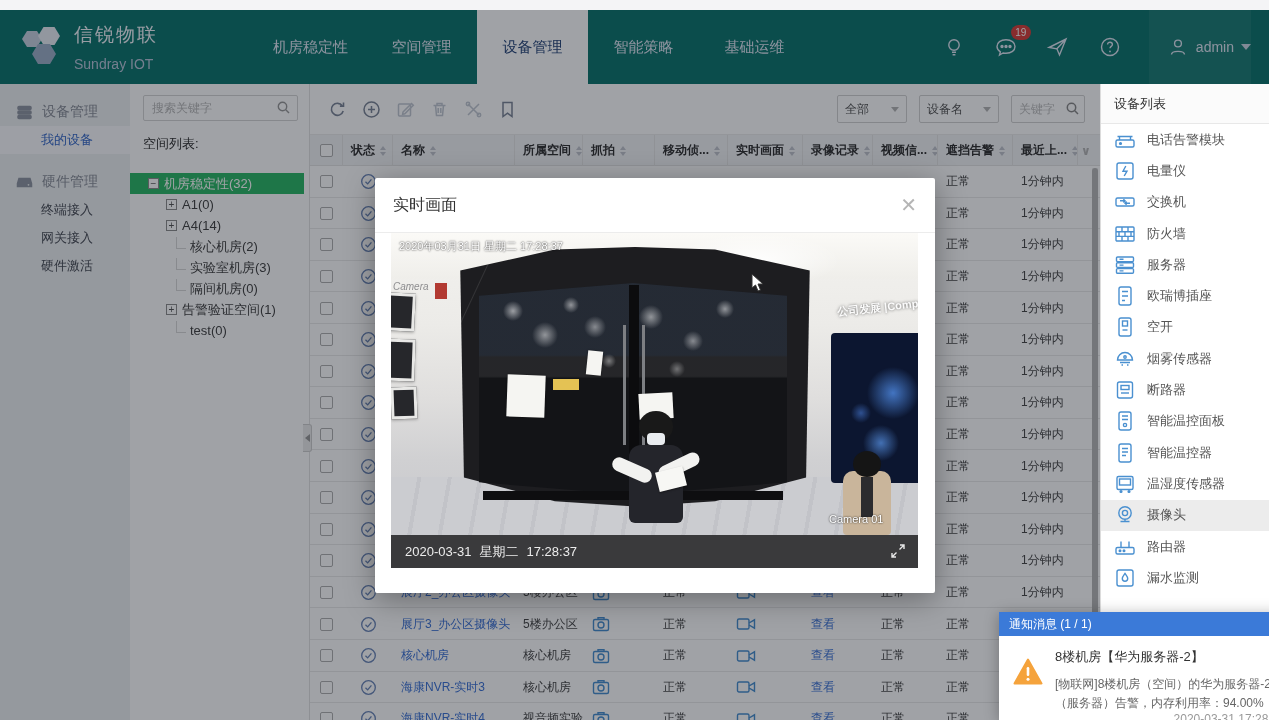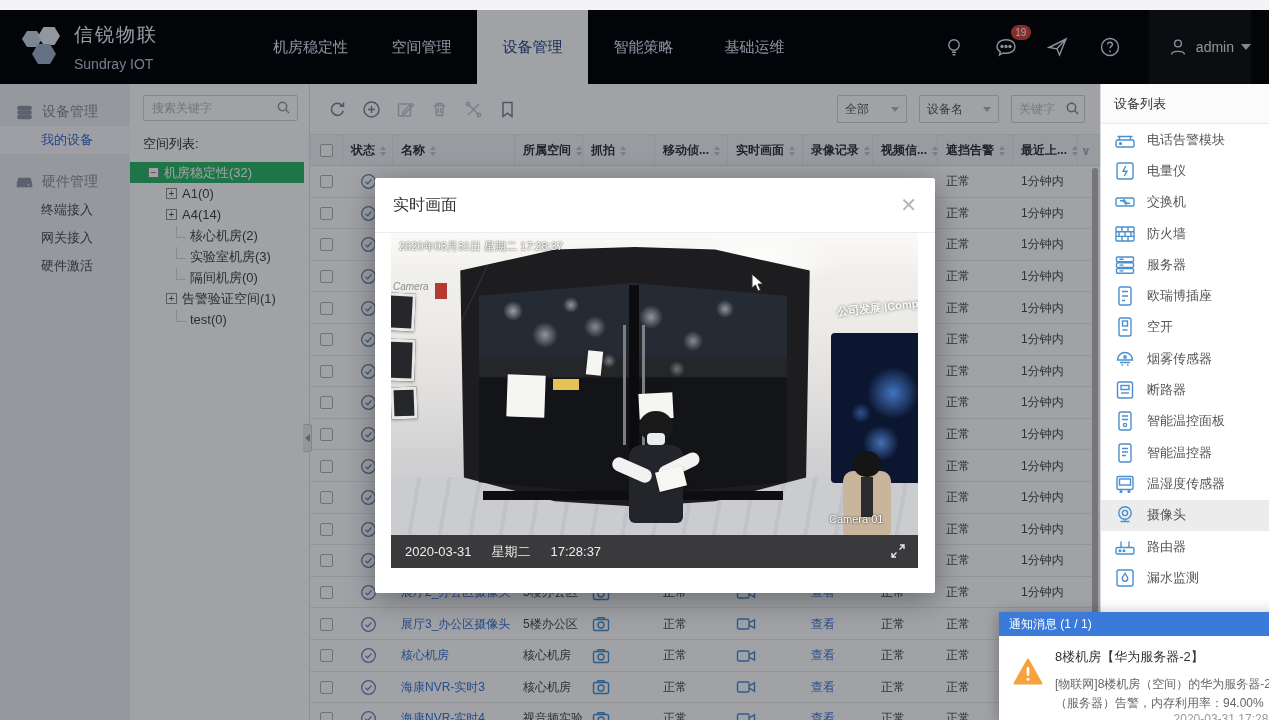--- a/index.html
+++ b/index.html
@@ -3,21 +3,21 @@
 <meta charset="utf-8">
 <style>
   html,body{margin:0;padding:0;background:#222;}
   *{box-sizing:border-box;font-family:"Liberation Sans","DejaVu Sans",sans-serif;}
   .screen{position:relative;width:1269px;height:720px;overflow:hidden;background:#fff;}
 
   
   .top-strip{position:absolute;left:0;top:0;width:1269px;height:10px;background:#f4f4f6;z-index:5;}
 
   
-  .nav{position:absolute;left:0;top:10px;width:1269px;height:74px;background:#000000;z-index:1;display:flex;align-items:stretch;}
+  .nav{position:absolute;left:0;top:10px;width:1269px;height:74px;background:#0f766e;z-index:1;display:flex;align-items:stretch;}
   .logo{display:flex;align-items:center;gap:10px;padding-left:22px;width:255px;}
   .hexwrap{position:relative;width:42px;height:42px;}
   .hex{position:absolute;clip-path:polygon(25% 5%,75% 5%,100% 50%,75% 95%,25% 95%,0 50%);}
   .hex.h1{left:0;top:4px;width:20px;height:18px;background:#c9d2e0;}
   .hex.h2{left:16px;top:0;width:22px;height:20px;background:#e8edf4;}
   .hex.h3{left:10px;top:17px;width:24px;height:22px;background:#9fb1c9;}
   .logo-text .t1{color:#f2f5fa;font-size:19px;letter-spacing:2px;}
   .logo-text .t2{color:#b9c6da;font-size:14px;margin-top:8px;}
   .nav-tabs{display:flex;align-items:stretch;}
   .nav-tab{width:111px;display:flex;align-items:center;justify-content:center;color:#dfe6f2;font-size:15px;cursor:pointer;}
@@ -33,21 +33,21 @@
   .sb-section{display:flex;align-items:center;gap:9px;height:28px;padding-left:16px;color:#8a8f99;font-size:14px;margin-top:14px;}
   .sb-item{display:flex;align-items:center;height:28px;padding-left:41px;color:#4a4f58;font-size:13px;cursor:pointer;}
   .sb-item.active{background:#fafbfd;color:#3a6bc9;}
 
   
   .tree{position:absolute;left:130px;top:84px;width:180px;bottom:0;background:#ffffff;border-right:1px solid #e2e2e2;z-index:1;}
   .tree-search{position:relative;margin:11px 12px 0 13px;}
   .tree-search input{width:155px;height:26px;border:1px solid #d5d5d5;border-radius:2px;padding:0 26px 0 8px;font-size:12px;color:#555;outline:none;background:#fff;}
   .tree-search input::placeholder{color:#b8b8b8;}
   .tree-search .mag{position:absolute;right:6px;top:5px;}
-  .tree-title{margin:14px 0 9px 13px;font-size:13px;color:#333;}
+  .tree-title{margin:14px 0 20px 13px;font-size:13px;color:#333;}
   .tree-item{display:flex;align-items:center;height:21px;font-size:13px;color:#454545;cursor:pointer;white-space:nowrap;}
   .tree-item .box{width:11px;height:11px;border:1px solid #8e8e8e;background:#fff;color:#555;font-size:10px;line-height:9px;text-align:center;margin-right:5px;flex:0 0 auto;}
   .tree-item.lv0{padding-left:18px;}
   .tree-item.lv1{padding-left:36px;}
   .tree-item.leaf{padding-left:46px;}
   .tree-item .joint{width:10px;height:12px;border-left:1px solid #d8d8d8;border-bottom:1px solid #d8d8d8;margin:-8px 4px 0 0;}
   .tree-item.selected{background:#2eb968;color:#fff;margin-right:5px;}
   .collapse-handle{position:absolute;left:303px;top:424px;width:9px;height:28px;background:#ececec;border:1px solid #cfcfcf;border-left:none;border-radius:0 3px 3px 0;z-index:2;display:flex;align-items:center;justify-content:center;}
   .collapse-handle i{width:0;height:0;border-top:4px solid transparent;border-bottom:4px solid transparent;border-right:5px solid #9a9a9a;}
 
@@ -87,21 +87,21 @@
   .dev-item.selected{background:#ececec;}
   .dev-item .dic{width:24px;height:24px;flex:0 0 auto;display:flex;align-items:center;justify-content:center;}
 
   
   .modal{position:absolute;left:375px;top:178px;width:560px;height:415px;background:#fff;border-radius:2px;box-shadow:0 6px 30px rgba(0,0,0,.35);z-index:60;}
   .modal-head{height:55px;border-bottom:1px solid #ececec;display:flex;align-items:center;justify-content:space-between;padding:0 18px;}
   .modal-title{font-size:16px;color:#333;}
   .modal-close{font-size:20px;color:#b5b5b5;cursor:pointer;line-height:1;}
   .video{position:absolute;left:16px;top:55px;width:527px;height:335px;}
   .vframe{position:relative;width:527px;height:302px;overflow:hidden;background:linear-gradient(180deg,#f3f2ef 0%,#ecebe8 30%,#dfdedd 55%,#d0d0d2 75%,#c6c7cb 100%);}
-  .vbar{height:33px;background:#3a3a3c;display:flex;align-items:center;gap:20px;padding:0 14px;color:#ececec;font-size:13px;position:relative;}
+  .vbar{height:33px;background:#3a3a3c;display:flex;align-items:center;gap:8px;padding:0 14px;color:#ececec;font-size:13px;position:relative;}
   .vbar .expand{position:absolute;right:12px;top:8px;}
   
   .ceil{position:absolute;left:0;top:0;width:527px;height:46px;background:linear-gradient(180deg,#fbfaf7,#efeeea);}
   .glare{position:absolute;left:280px;top:0;width:170px;height:55px;background:radial-gradient(ellipse at center,rgba(255,255,255,.95),rgba(255,255,255,0) 70%);}
   .floor{position:absolute;left:0;bottom:0;width:527px;height:58px;background:repeating-linear-gradient(100deg,#cbccd0 0 26px,#c2c3c8 26px 30px);}
   .doorframe{position:absolute;left:62px;top:14px;width:364px;height:262px;background:#1d1d20;clip-path:polygon(2% 9%,28% 1%,50% 0,72% 1%,98% 9%,97% 88%,72% 97%,50% 99%,28% 97%,3% 88%);background-image:linear-gradient(115deg,rgba(255,255,255,.16) 1px,transparent 2px,transparent 38px,rgba(255,255,255,.1) 39px,transparent 40px);}
   .glass{position:absolute;left:88px;top:50px;width:308px;height:212px;background:#131417;clip-path:polygon(0 6%,50% 0,100% 6%,100% 94%,50% 100%,0 94%);background-image:
     radial-gradient(circle 9px at 34px 28px,rgba(255,255,255,.55),transparent 10px),
     radial-gradient(circle 12px at 66px 52px,rgba(255,255,255,.5),transparent 13px),
     radial-gradient(circle 7px at 92px 22px,rgba(255,255,255,.5),transparent 8px),

